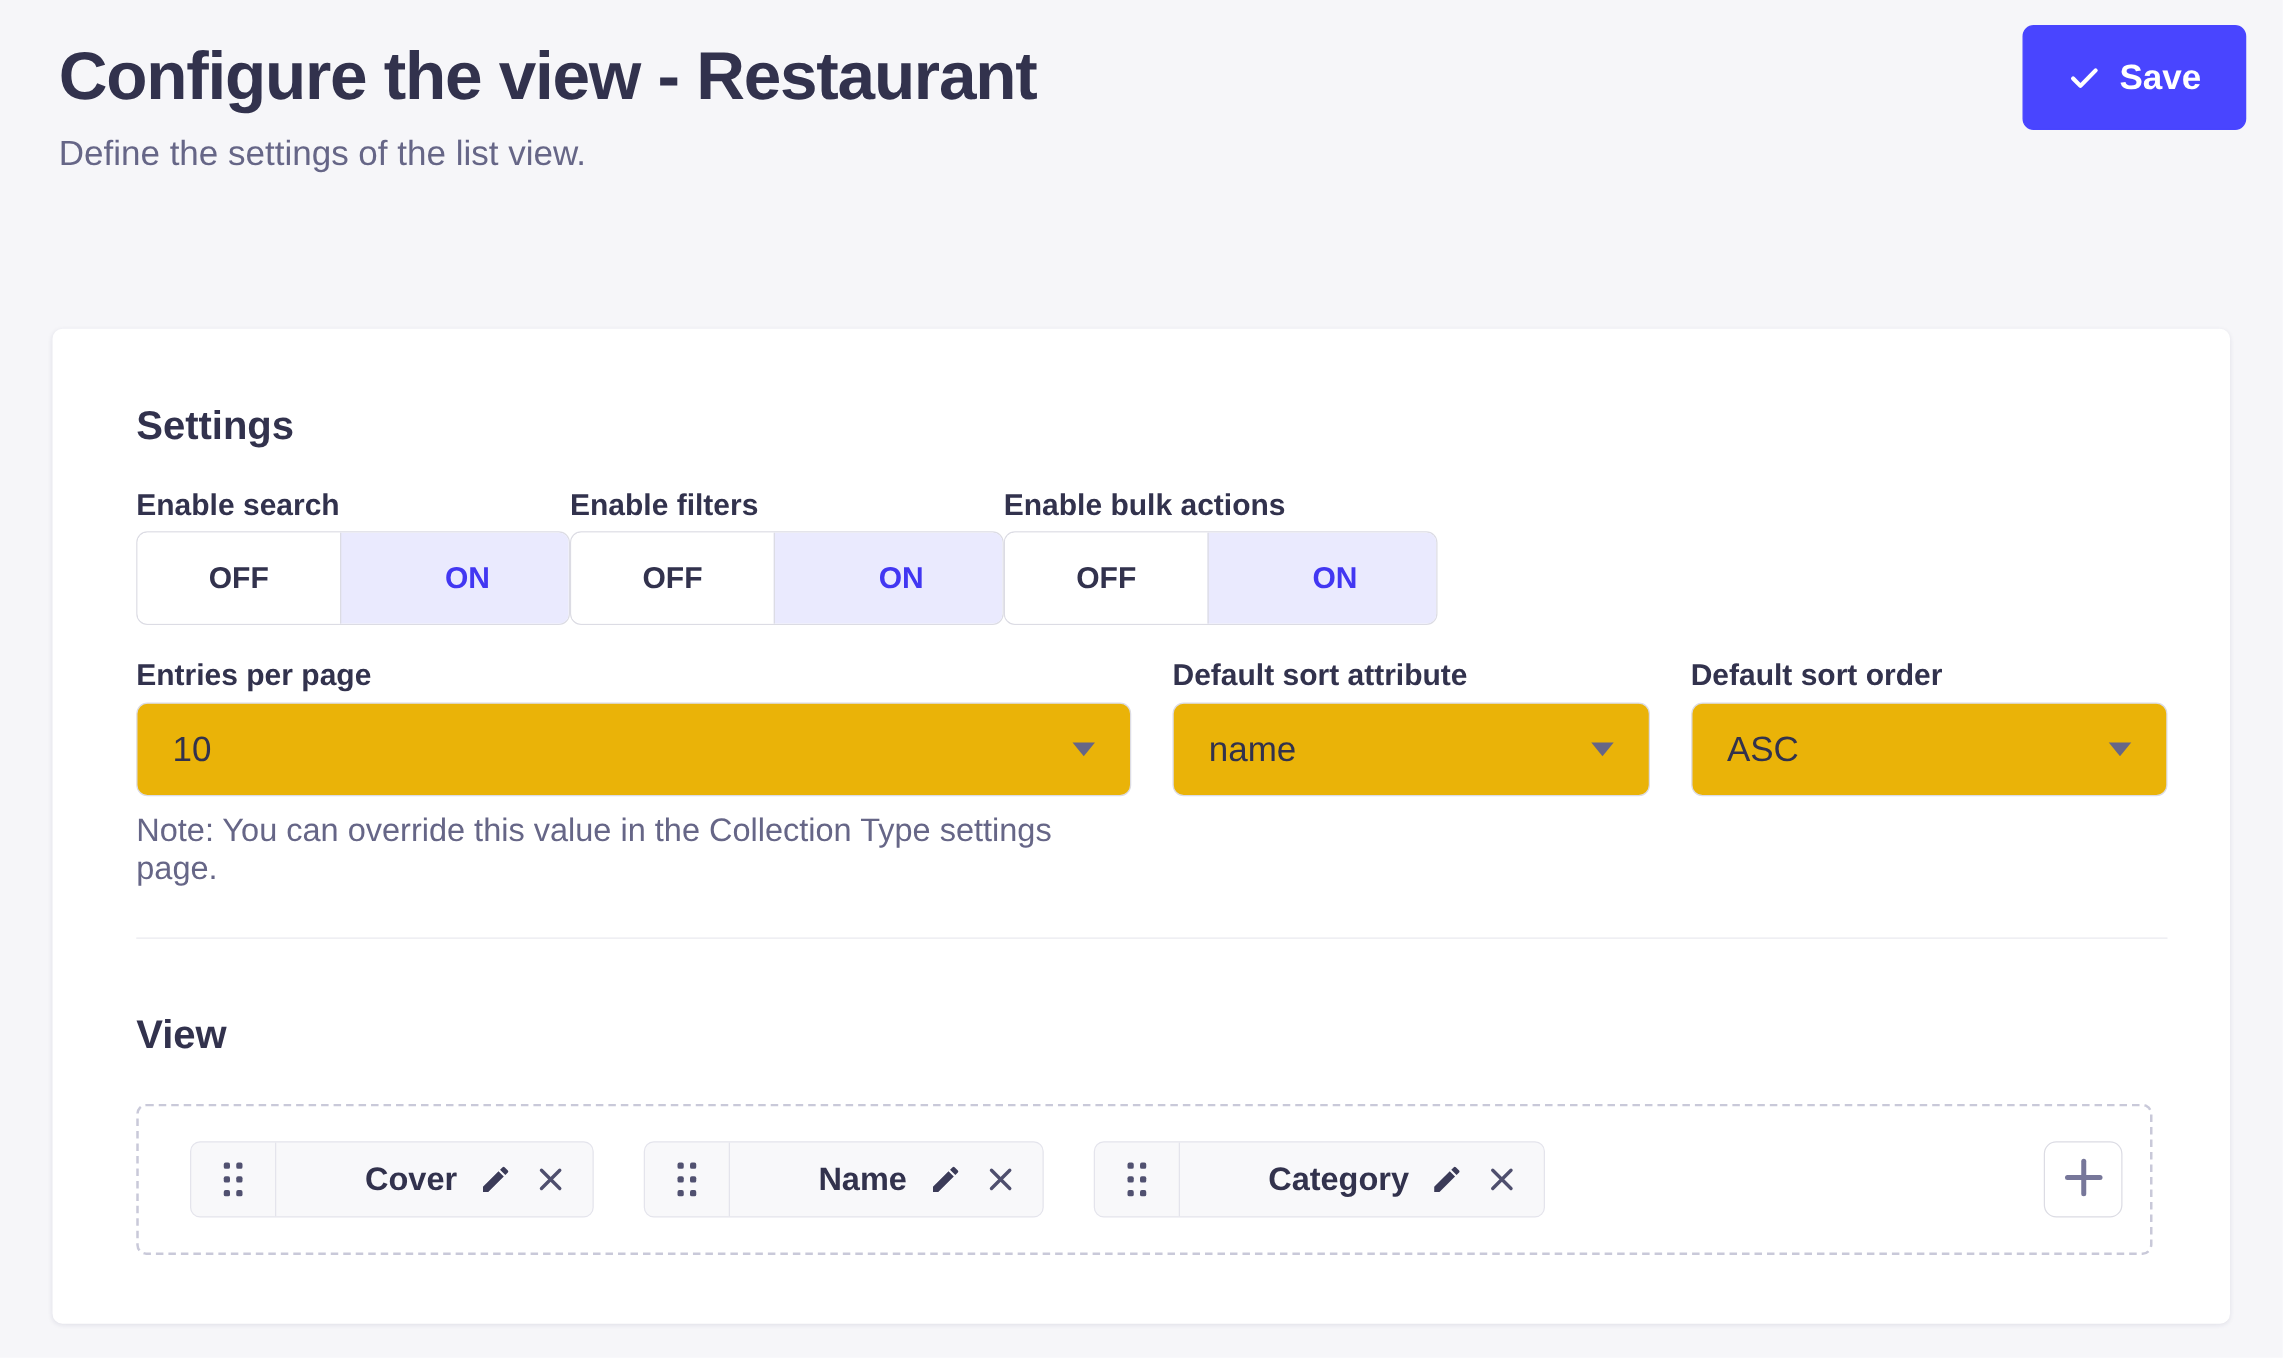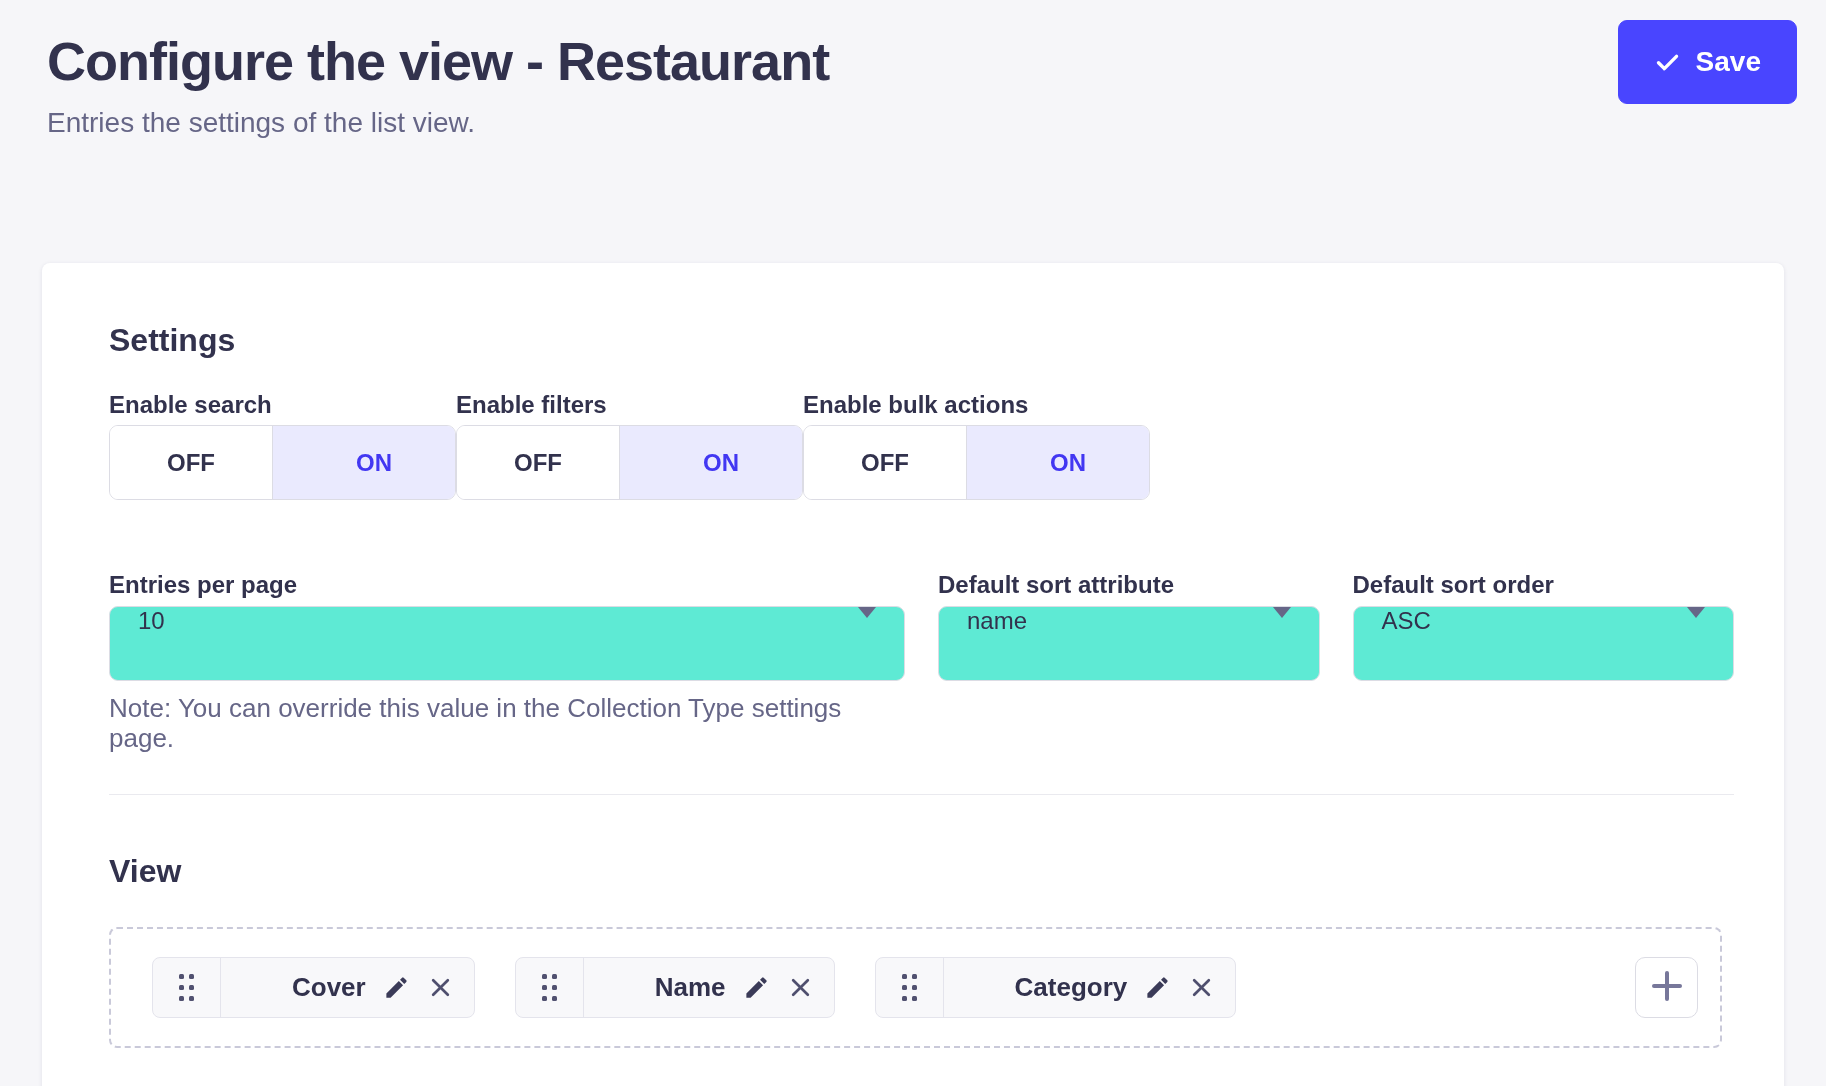--- a/index.html
+++ b/index.html
@@ -93,35 +93,35 @@
   }
   .toggle-opt.on {
     border-left: 1px solid #dcdce4;
     background: #eaeafe;
     color: #4237f2;
     padding-left: 20px;
   }
 
   
   .select-row {
-    margin-top: 70px;
+    margin-top: 26px;
     display: flex;
     gap: 33px;
   }
   .select-field { flex: 1; }
   .select-field.wide { flex: 0 0 796px; }
   .select-box {
     margin-top: 6px;
     height: 75px;
     border: 1px solid #dcdce4;
     border-radius: 9px;
-    background: #5eead4;
-    display: flex; align-items: flex-start;
+    background: #eab308;
+    display: flex; align-items: center;
     padding: 0 28px;
-    font-size: 24px;
+    font-size: 28px;
     color: #32324d;
     cursor: pointer;
   }
   .chevron {
     margin-left: auto;
     width: 0; height: 0;
     border-left: 9px solid transparent;
     border-right: 9px solid transparent;
     border-top: 11px solid #666687;
   }
@@ -194,21 +194,21 @@
     border-radius: 10px;
     display: flex; align-items: center; justify-content: center;
     cursor: pointer;
   }
 </style>
 </head>
 <body>
 
 <header class="page-header">
   <h1 class="page-title">Configure the view - Restaurant</h1>
-  <div class="page-subtitle">Entries the settings of the list view.</div>
+  <div class="page-subtitle">Define the settings of the list view.</div>
   <button class="save-btn">
     <span>
       <svg width="27" height="27" viewBox="0 0 24 24" fill="none">
         <polyline points="20 6.5 9.2 17.5 4 12.2" stroke="#ffffff" stroke-width="3" stroke-linecap="round" stroke-linejoin="round"></polyline>
       </svg>
     </span>
     <span>Save</span>
   </button>
 </header>
 

